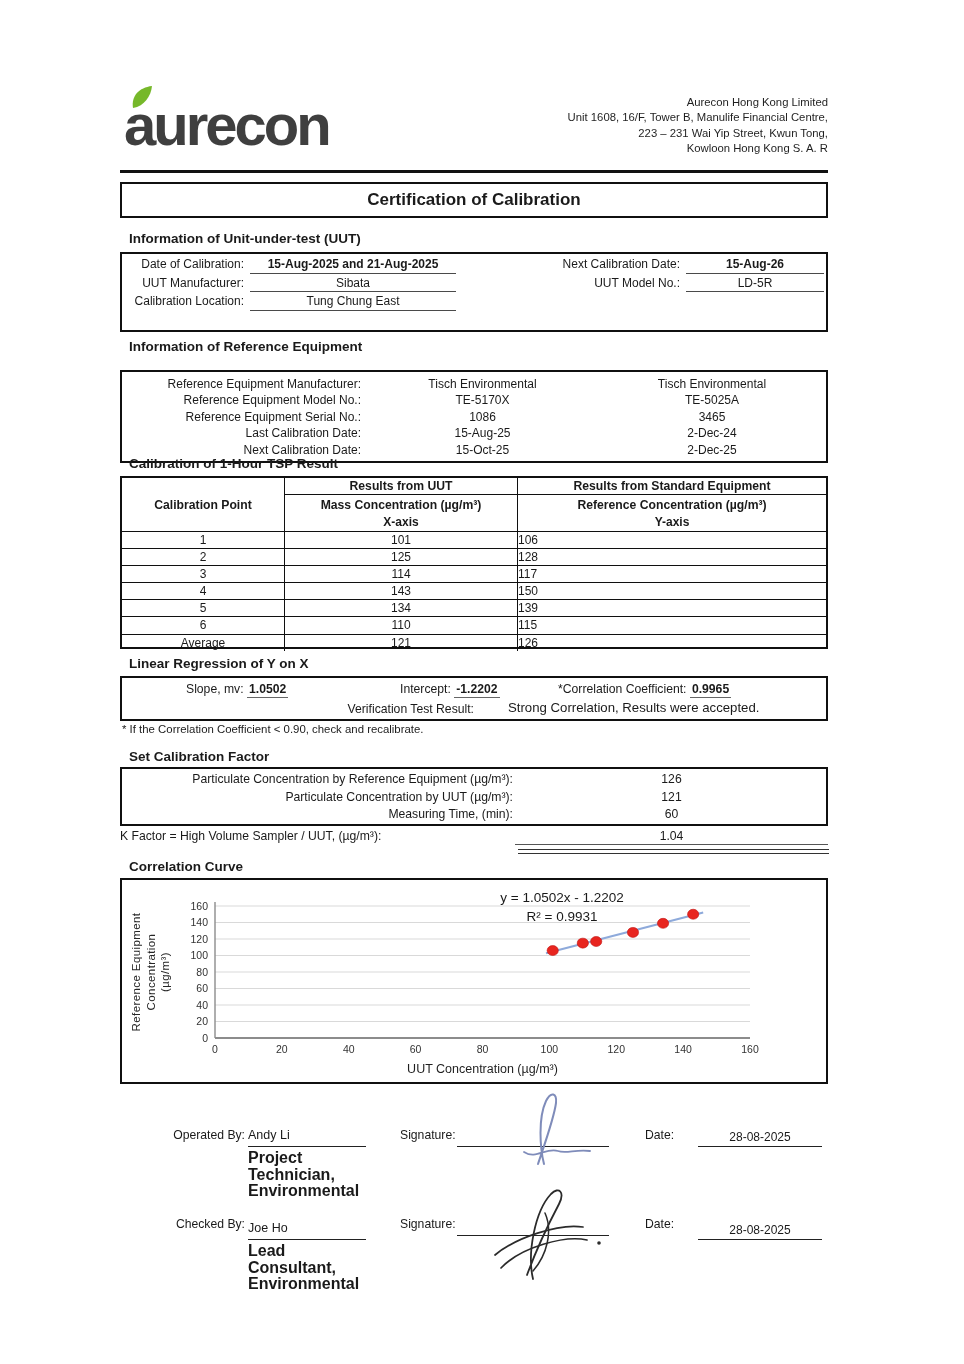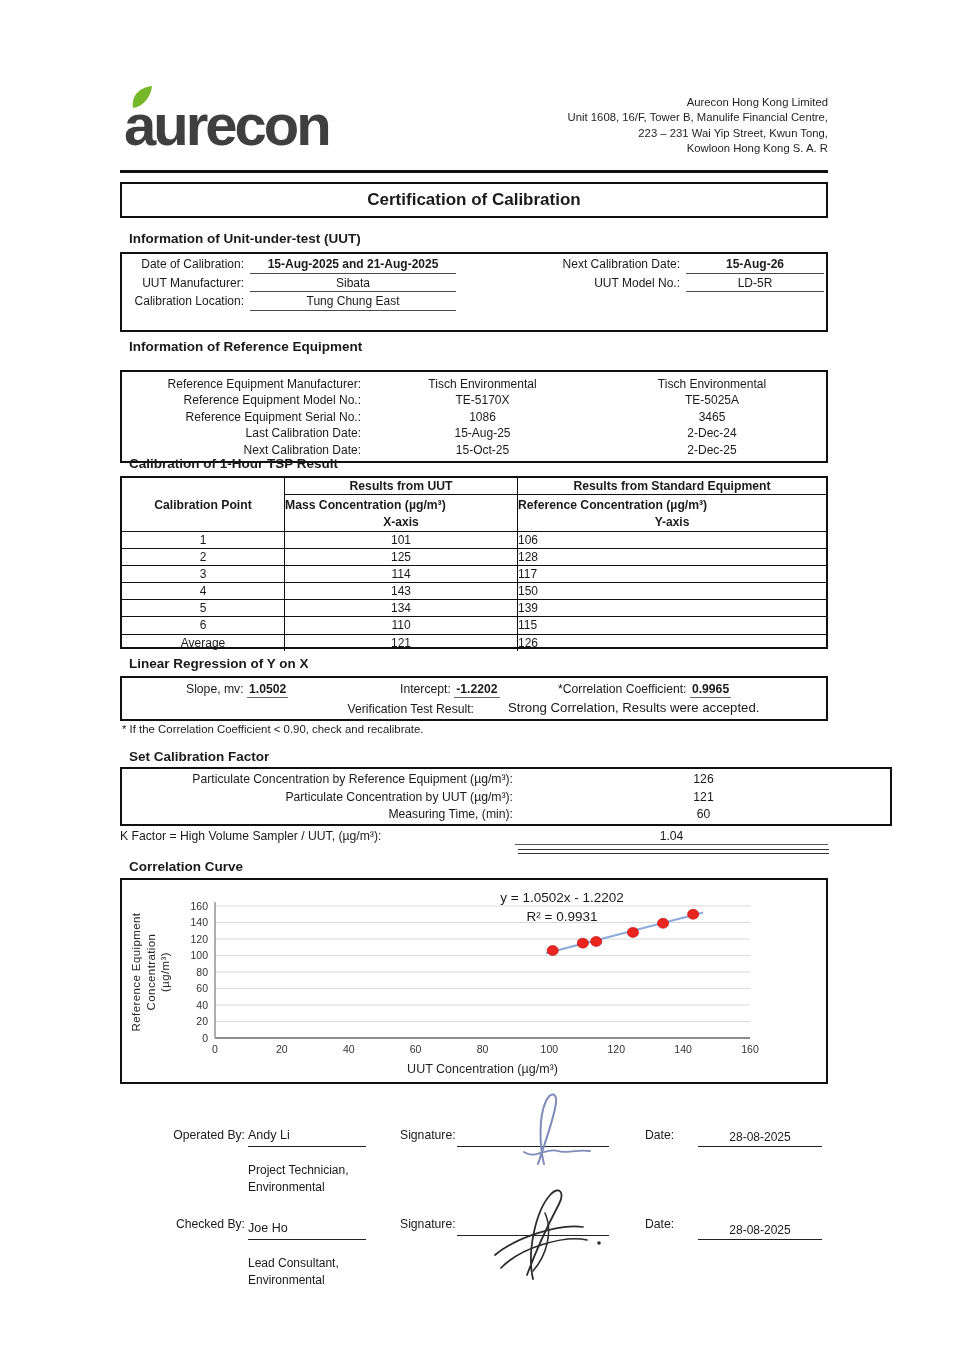--- a/index.html
+++ b/index.html
@@ -53,39 +53,39 @@
   .tsp-table { left:120px; top:476px; width:708px; height:173px;
     border:2.5px solid #101010; display:flex; flex-direction:column; }
   .t-head { display:flex; height:53px; }
   .t-c1 { width:163px; border-right:1.5px solid #101010; display:flex;
     align-items:center; justify-content:center; font-weight:bold; font-size:12.2px; }
   .t-col { width:233px; border-right:1.5px solid #101010; display:flex;
     flex-direction:column; }
   .t-col.last { flex:1; border-right:none; }
   .t-group { height:17px; border-bottom:1.3px solid #101010; text-align:center;
     font-weight:bold; font-size:12.2px; padding-top:1px; }
-  .t-sub { height:20px; font-weight:bold; font-size:12.2px; padding-top:3px; }
+  .t-sub { height:20px; text-align:center; font-weight:bold; font-size:12.2px; padding-top:3px; }
   .t-axis { height:16px; text-align:center; font-weight:bold; font-size:12px; }
   .t-row { display:flex; height:17.1px; border-top:1.5px solid #101010; font-size:12px; }
   .t-row .c1 { width:163px; border-right:1.5px solid #101010; text-align:center; padding-top:1px; }
   .t-row .c2 { width:233px; border-right:1.5px solid #101010; text-align:center; padding-top:1px; }
   .t-row .c3 { flex:1; padding-top:1px; }
 
   
   .reg-box { left:120px; top:676px; width:708px; height:45px; border:2.5px solid #101010; }
   .rg { position:absolute; top:4px; font-size:12.2px; white-space:nowrap; }
   .rg b { border-bottom:1.5px solid #666; padding:0 2px 1px 2px; }
   .rg1 { left:64px; } .rg2 { left:278px; } .rg3 { left:436px; }
   .ver-row { position:absolute; top:22px; left:0; width:100%; display:flex;gap:22px; }
   .ver-lab { width:352px; text-align:right; font-size:12.2px; padding-top:2px; }
   .ver-val { margin-left:12px; font-size:13.2px; }
   .footnote { left:122px; top:723px; font-size:11.4px; }
 
   
-  .scf-box { left:120px; top:767px; width:772px; height:59px;
+  .scf-box { left:120px; top:767px; width:708px; height:59px;
     border:2.5px solid #101010; display:flex; flex-direction:column;
     justify-content:space-evenly; padding:0 0; }
   .s-row { display:flex; font-size:12.2px; }
   .s-lab { width:395px; text-align:right; padding-right:4px; }
   .s-val { flex:1; text-align:center; }
   .k-row { left:120px; top:829px; width:708px; display:flex; font-size:12.2px; }
   .k-lab { width:395px; text-align:left; padding-right:4px; }
   .k-val { flex:1; text-align:center; border-bottom:1.4px solid #555; padding-bottom:1px; }
   .k-double { left:518px; top:849px; width:311px; height:4.5px;
     border-top:1.4px solid #333; border-bottom:1.4px solid #333; }
@@ -96,21 +96,21 @@
   .tick { font-family:"Liberation Sans",sans-serif; font-size:10.5px; fill:#333; }
   .axis-title { font-family:"Liberation Sans",sans-serif; font-size:12.5px; fill:#1f1f1f; }
   .eq-text { font-family:"Liberation Sans",sans-serif; font-size:13.5px; fill:#1a1a1a; }
   .ylab { font-family:"Liberation Sans",sans-serif; font-size:11.5px; fill:#262626; letter-spacing:0.4px; }
 
   
   .sig-lab { font-size:12.2px; white-space:nowrap; }
   .role-lab { text-align:right; width:76px; }
   .name-block { left:248px; width:118px; }
   .sig-name { height:19px; font-size:12.5px; border-bottom:1.8px solid #222; }
-  .sig-title { font-size:12px; line-height:16.5px; margin-top:15px; }
+  .sig-title { font-size:16px; line-height:16.5px; margin-top:3px;font-weight:bold; }
   .sig-line { width:152px; height:19px; border-bottom:1.8px solid #222; }
   .date-val { width:124px; height:19px; border-bottom:1.8px solid #222;
     text-align:center; font-size:12px; padding-top:2px; }
   .ink { pointer-events:none; }
 </style>
 </head>
 <body>
 
 <div class="page">
 

